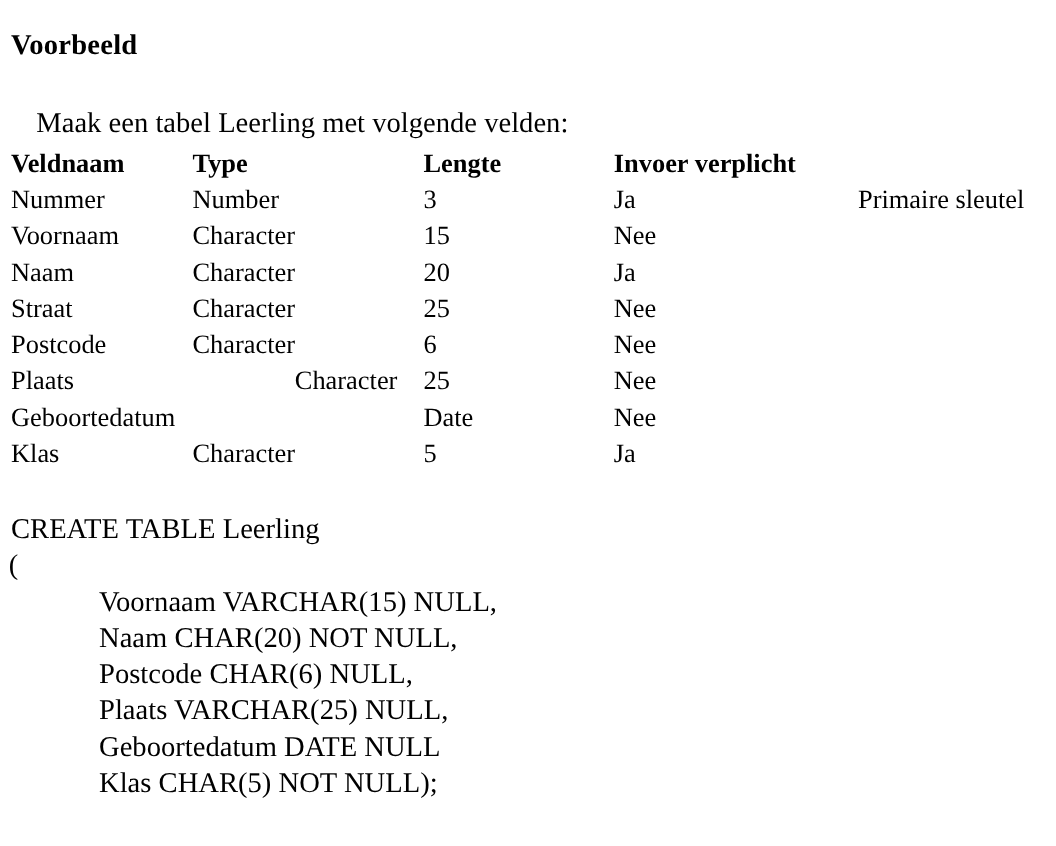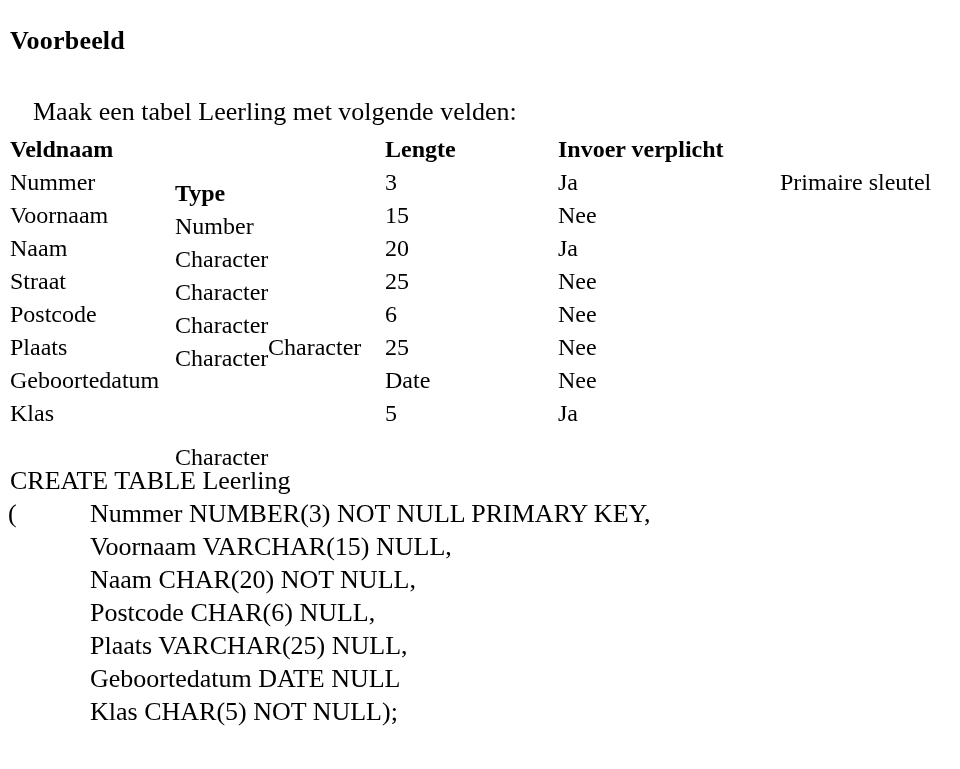--- a/index.html
+++ b/index.html
@@ -59,21 +59,21 @@
     white-space: nowrap;
   }
   .spec-row > span {
     position: absolute;
     top: 0;
     font-size: 24px;
     line-height: 33px;
     white-space: pre;
   }
   .col-veld  { left: 10px; }
-  .col-type  { left: 175px; margin-top: 44px; }
+  .col-type  { left: 175px; }
   .col-len   { left: 385px; }
   .col-inv   { left: 558px; }
   .col-note  { left: 780px; }
 
   
   .col-type-shift { left: 268px; }
   .col-len-tight  { left: 385px; }
   .col-type-date  { left: 385px; }
 
   .spec-row.header > span {
@@ -188,21 +188,20 @@
   </div>
 
   <div class="sql-block">
 
     <div class="sql-line">
       <span class="sql-head">CREATE TABLE Leerling</span>
     </div>
 
     <div class="sql-line">
       <span class="sql-paren">(</span>
-      <span class="sql-body">Nummer NUMBER(3) NOT NULL PRIMARY KEY,</span>
     </div>
 
     <div class="sql-line">
       <span class="sql-body">Voornaam VARCHAR(15) NULL,</span>
     </div>
 
     <div class="sql-line">
       <span class="sql-body">Naam CHAR(20) NOT NULL,</span>
     </div>
 

